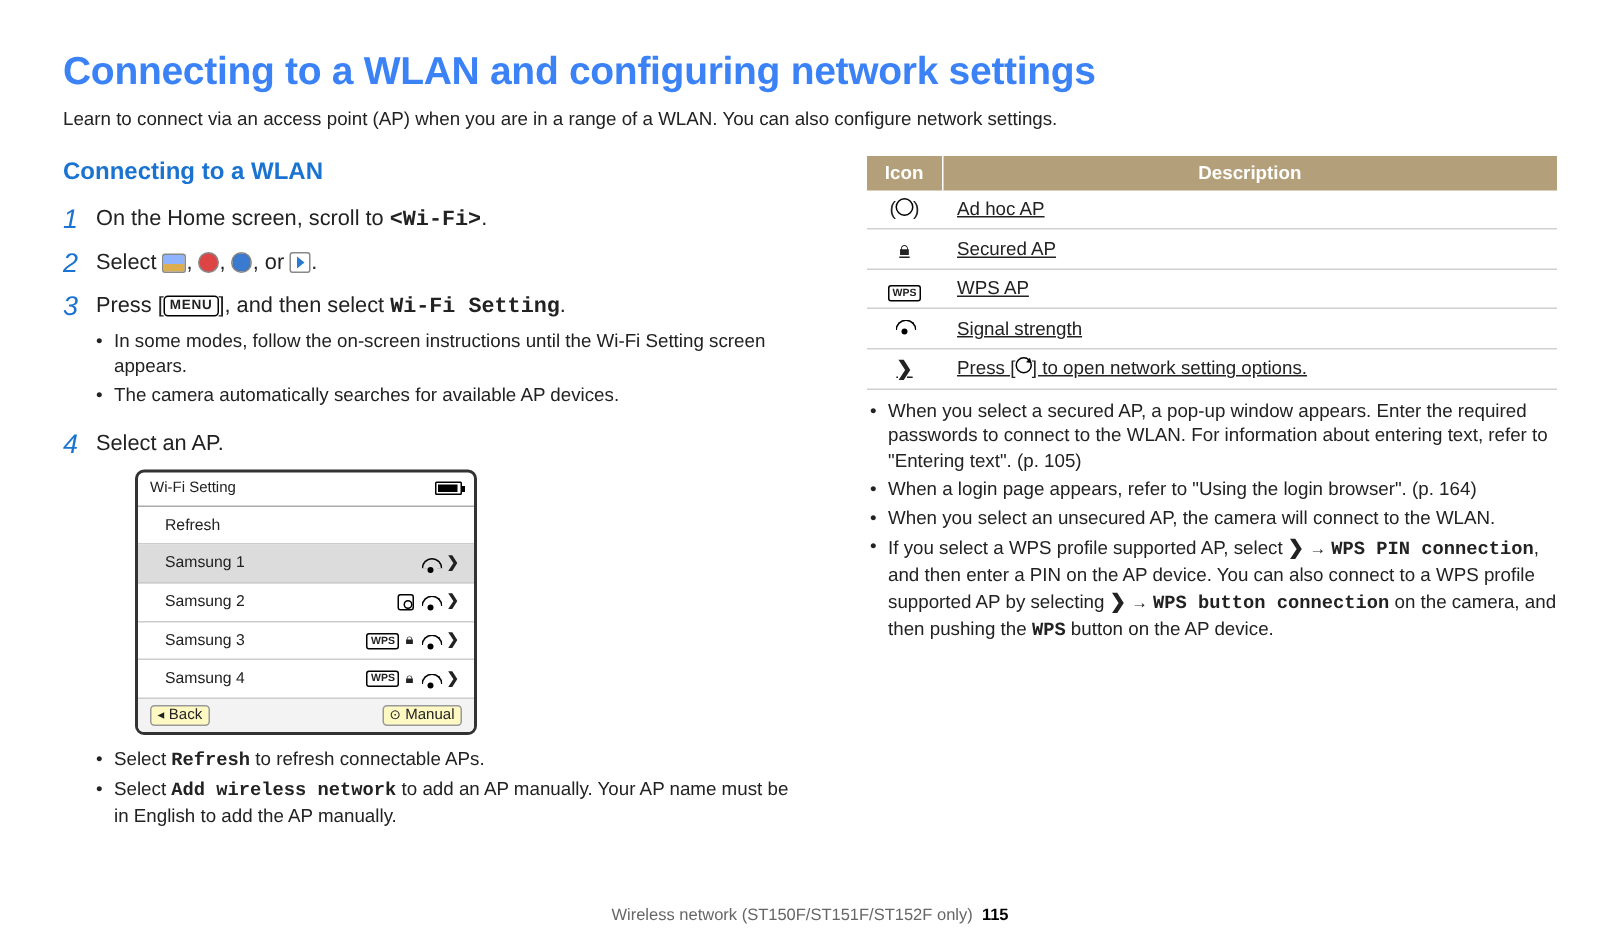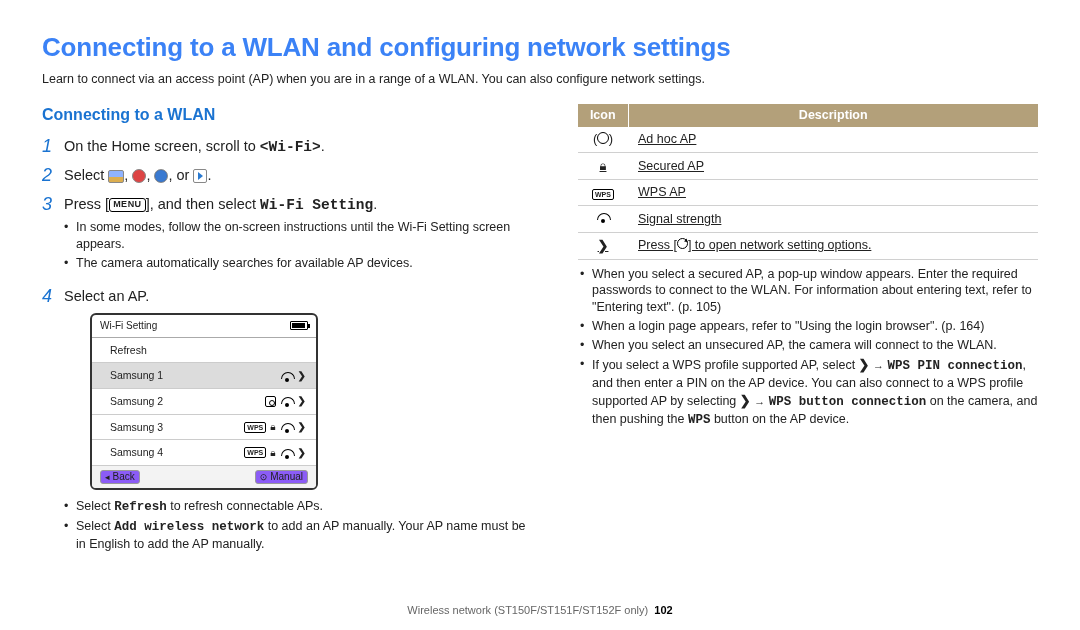--- a/index.html
+++ b/index.html
@@ -138,21 +138,21 @@
   .mock-row.sel { background: #dcdcdc; align-items: center; }
   .mock-row:last-of-type { border-bottom: 1px solid #999; }
   .row-icons { display:flex; gap:4px; align-items:center; font-size:10px;}
   .chev { font-weight:bold; }
   .mock-footer {
     display:flex; justify-content:space-between; padding:4px 8px; font-size:10px;
     background:#f3f3f3;
   }
   .foot-btn{
     display:inline-flex;align-items:center;gap:3px;
-    background:#8b5cf6;border:1px solid #999;border-radius:3px;padding:0 4px;height:14px;
+    background:#fef9c3;border:1px solid #999;border-radius:3px;padding:0 4px;height:14px;
   }
   .tiny-arrow-l::before{content:"▸";display:inline-block;transform:scaleX(-1);font-size:9px;}
   .tiny-dot::before{content:"⊙";font-size:9px;}
   
   table.icon-table {
     width: 100%;
     border-collapse: collapse;
     font-size: 12.5px;
   }
   table.icon-table th {
@@ -346,14 +346,14 @@
       <li>When a login page appears, refer to "Using the login browser". (p. 164)</li>
       <li>When you select an unsecured AP, the camera will connect to the WLAN.</li>
       <li>
         <span>If you select a WPS profile supported AP, select </span><span class="chev-r">❯</span> <span class="arrow"></span> <span class="bold">WPS PIN connection</span><span>, and then enter a PIN on the AP device. You can also connect to a WPS profile supported AP by selecting </span><span class="chev-r">❯</span> <span class="arrow"></span> <span class="bold">WPS button connection</span><span> on the camera, and then pushing the </span><span class="bold">WPS</span><span> button on the AP device.</span>
       </li>
     </ul>
   </div>
 </div>
 
 <div class="footer">
-  <span>Wireless network  (ST150F/ST151F/ST152F only)</span>&nbsp;&nbsp;<span class="pn">102</span>
+  <span>Wireless network  (ST150F/ST151F/ST152F only)</span>&nbsp;&nbsp;<span class="pn">115</span>
 </div>
 
 </body></html>

